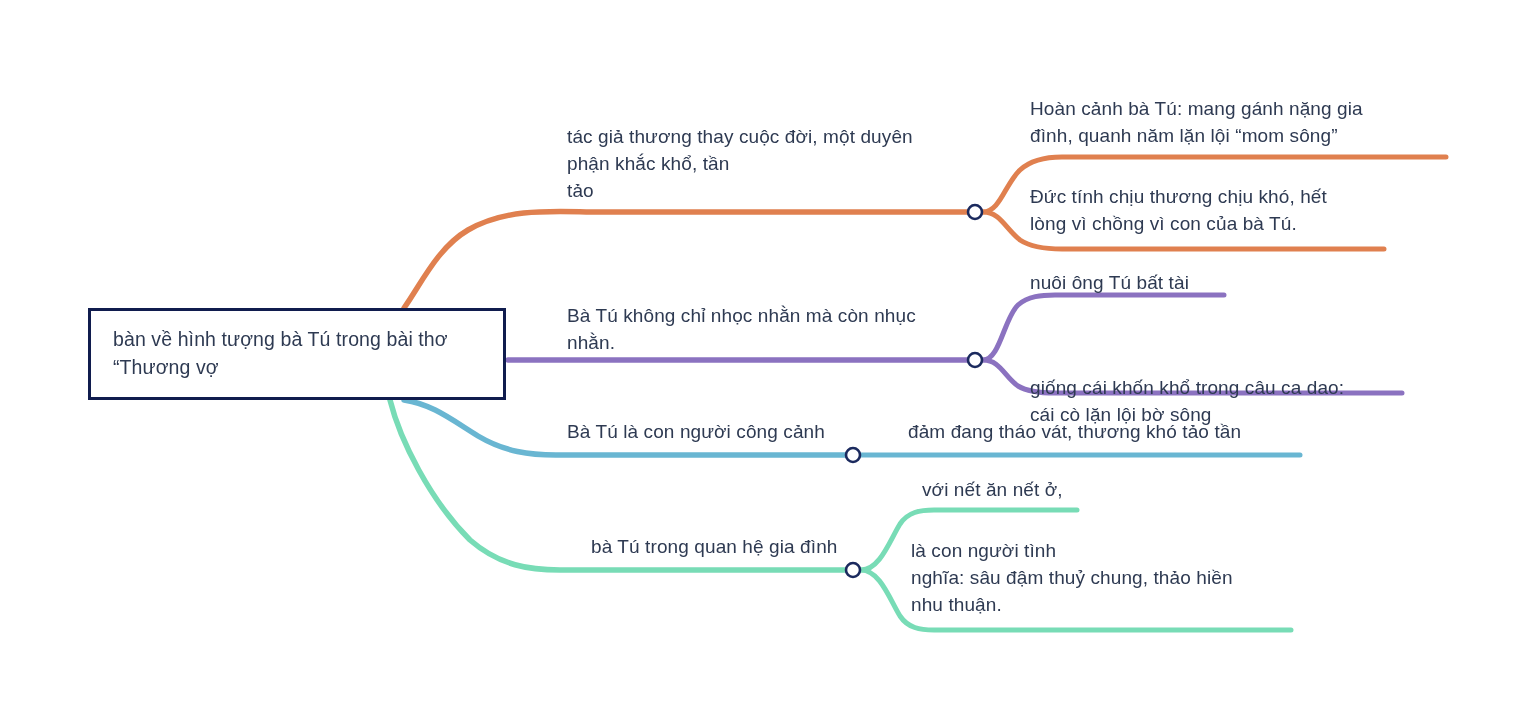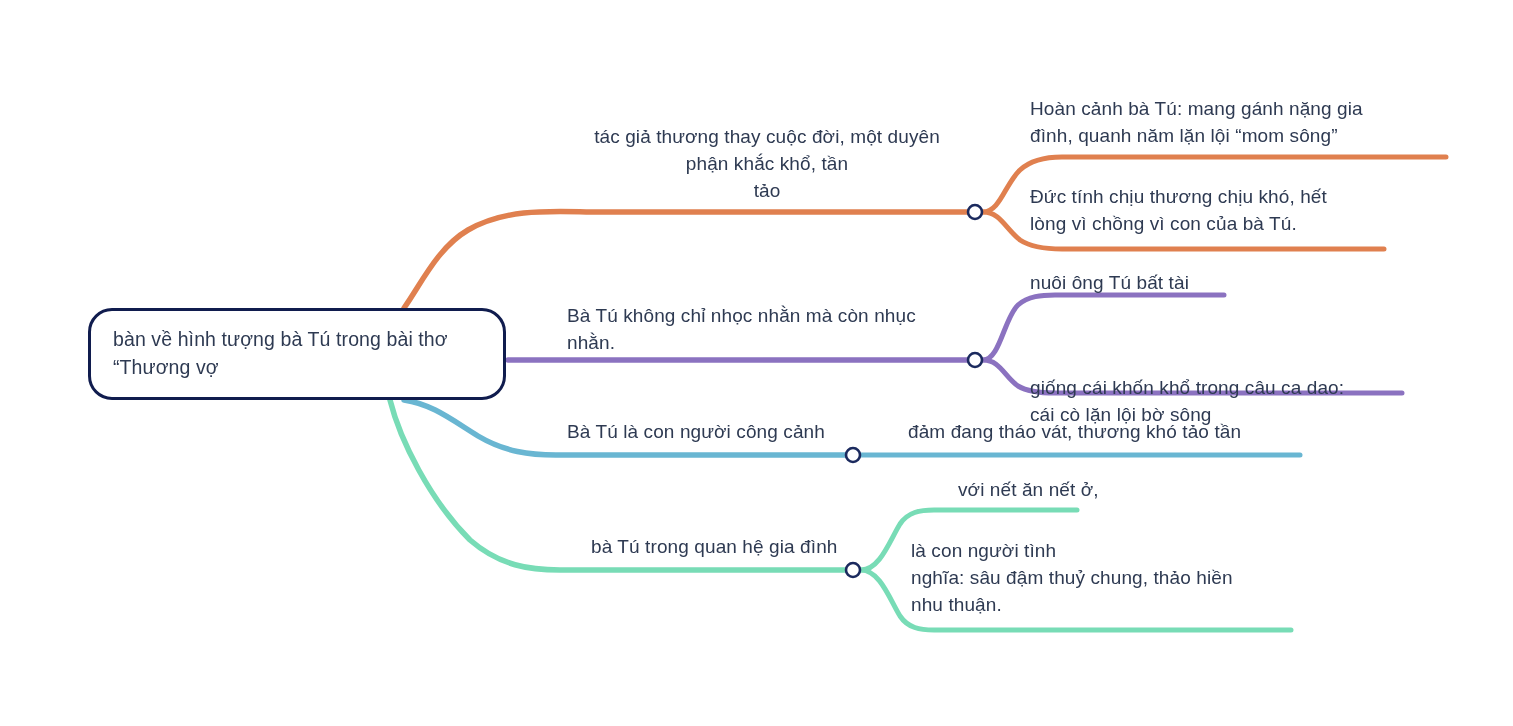--- a/index.html
+++ b/index.html
@@ -30,21 +30,21 @@
     pointer-events: none;
   }
   .node-root {
     position: absolute;
     left: 88px;
     top: 308px;
     width: 418px;
     height: 92px;
     box-sizing: border-box;
     border: 3px solid #101c4e;
-    border-radius: 24px;
+    border-radius: 0;
     background: #ffffff;
     display: flex;
     align-items: center;
     padding: 0 22px;
     z-index: 5;
   }
   .node-root .rtext {
     font-size: 19.5px;
     line-height: 1.42;
     color: #2e3a52;
@@ -54,31 +54,31 @@
   .lbl {
     position: absolute;
     font-size: 19px;
     line-height: 1.42;
     color: #2e3a52;
     white-space: pre-line;
     letter-spacing: 0.1px;
     z-index: 4;
   }
   
-  #lbl-b1 { left: 567px; top: 124px; width: 400px; text-align: center; }
+  #lbl-b1 { left: 567px; top: 124px; width: 400px; }
   #lbl-b2 { left: 567px; top: 303px; width: 400px; }
   #lbl-b3 { left: 567px; top: 419px; width: 300px; }
   #lbl-b4 { left: 567px; top: 534px; width: 300px; margin-left: 24px; }
   
   #lbl-b1c1 { left: 1030px; top: 96px;  width: 405px; }
   #lbl-b1c2 { left: 1030px; top: 184px; width: 375px; }
   #lbl-b2c1 { left: 1030px; top: 270px; width: 390px; }
   #lbl-b2c2 { left: 1030px; top: 331px; width: 390px; margin-top: 44px; }
   #lbl-b3c1 { left: 908px;  top: 419px; width: 400px; }
-  #lbl-b4c1 { left: 958px;  top: 477px; width: 380px; }
+  #lbl-b4c1 { left: 922px;  top: 477px; width: 380px; }
   #lbl-b4c2 { left: 911px;  top: 538px; width: 400px; }
 </style>
 </head>
 <body>
 
 <div id="canvas">
 
   <svg class="wires" viewBox="0 0 1513 726">
 
     <path d="M 404 308 C 420 286 437 248 468 230 C 510 206 560 212 600 212 L 968 212" fill="none" stroke="#e0804f" stroke-width="5.5" stroke-linecap="round"></path>

